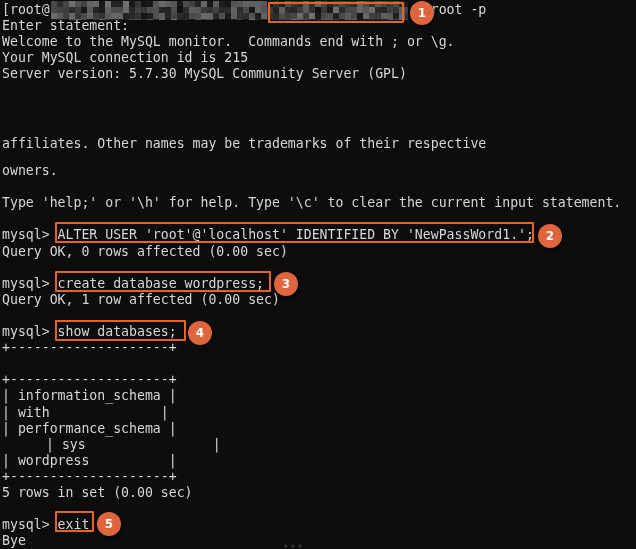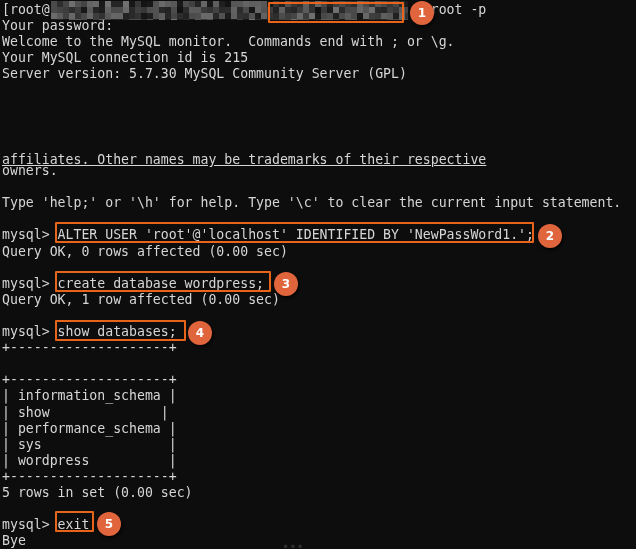--- a/index.html
+++ b/index.html
@@ -81,44 +81,44 @@
     overflow: hidden;
   }
 </style>
 </head>
 <body>
 
 <div id="screen">
   <div class="term">
 
   <div class="line" style="top: 2px;">[root@j                                   ~]# mysql -uroot -p</div>
-      <div class="line" style="top: 18.1px;">Your password:</div>
+      <div class="line" style="top: 18.1px;">Enter statement:</div>
       <div class="line" style="top: 34.2px;">Welcome to the MySQL monitor.  Commands end with ; or \g.</div>
       <div class="line" style="top: 50.3px;">Your MySQL connection id is 215</div>
       <div class="line" style="top: 66.4px;">Server version: 5.7.30 MySQL Community Server (GPL)</div>
       <div class="line" style="top: 82.5px;"></div>
       <div class="line" style="top: 114.7px;"></div>
-      <div class="line" style="top: 152px; text-decoration: underline;">affiliates. Other names may be trademarks of their respective</div>
+      <div class="line" style="top: 136px;">affiliates. Other names may be trademarks of their respective</div>
       <div class="line" style="top: 163px;">owners.</div>
       <div class="line" style="top: 179.1px;"></div>
       <div class="line" style="top: 195.2px;">Type 'help;' or '\h' for help. Type '\c' to clear the current input statement.</div>
       <div class="line" style="top: 211.3px;"></div>
       <div class="line" style="top: 227.4px; text-align: center;">mysql&gt; ALTER USER 'root'@'localhost' IDENTIFIED BY 'NewPassWord1.';</div>
       <div class="line" style="top: 243.5px;">Query OK, 0 rows affected (0.00 sec)</div>
       <div class="line" style="top: 259.6px;"></div>
       <div class="line" style="top: 275.7px;">mysql&gt; create database wordpress;</div>
       <div class="line" style="top: 291.8px;">Query OK, 1 row affected (0.00 sec)</div>
       <div class="line" style="top: 307.9px;"></div>
       <div class="line" style="top: 324px;">mysql&gt; show databases;</div>
       <div class="line" style="top: 340.1px;">+--------------------+</div>
       <div class="line" style="top: 372.3px;">+--------------------+</div>
       <div class="line" style="top: 388.4px;">| information_schema |</div>
-      <div class="line" style="top: 404.5px;">| show              |</div>
+      <div class="line" style="top: 404.5px;">| with              |</div>
       <div class="line" style="top: 420.6px;">| performance_schema |</div>
-      <div class="line" style="top: 436.7px;">| sys                |</div>
+      <div class="line" style="top: 436.7px; margin-left: 44px;">| sys                |</div>
       <div class="line" style="top: 452.8px;">| wordpress          |</div>
       <div class="line" style="top: 468.9px;">+--------------------+</div>
       <div class="line" style="top: 485px;">5 rows in set (0.00 sec)</div>
       <div class="line" style="top: 501.1px;"></div>
       <div class="line" style="top: 517.2px;">mysql&gt; exit</div>
       <div class="line" style="top: 533.3px;">Bye</div>
     </div>
 
   <div class="mosaic" id="mosaic" style="left: 51px; top: 1px; width: 357px; height: 19px;">
       <i style="left: 0px; top: 0px; background: rgb(74, 74, 74);"></i>

